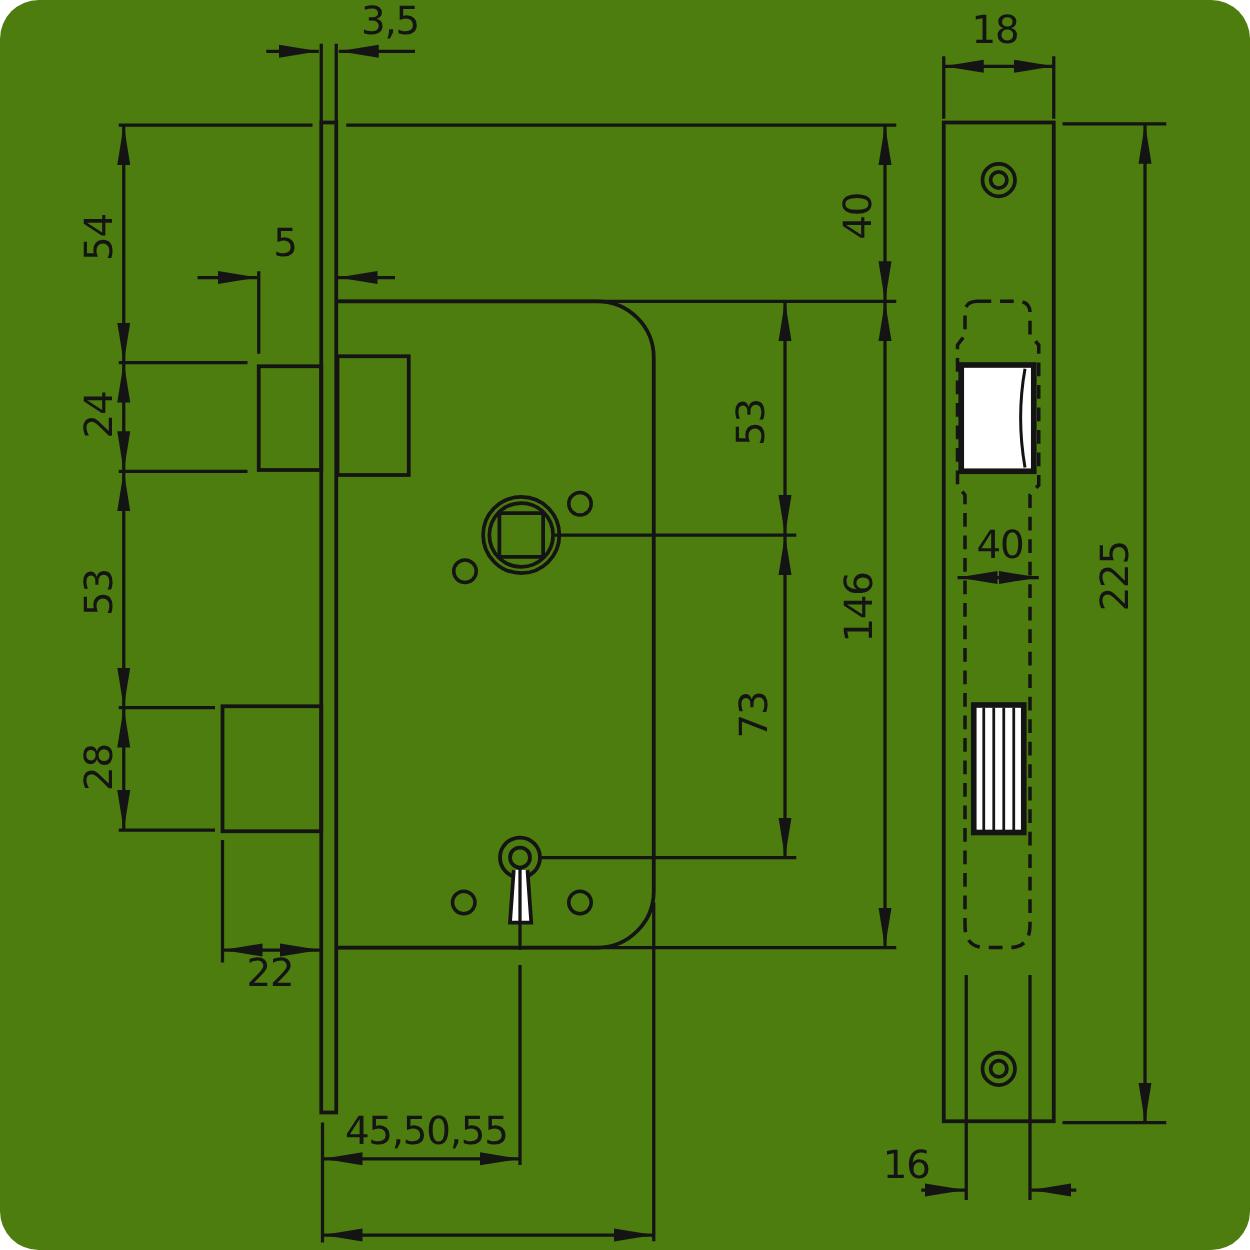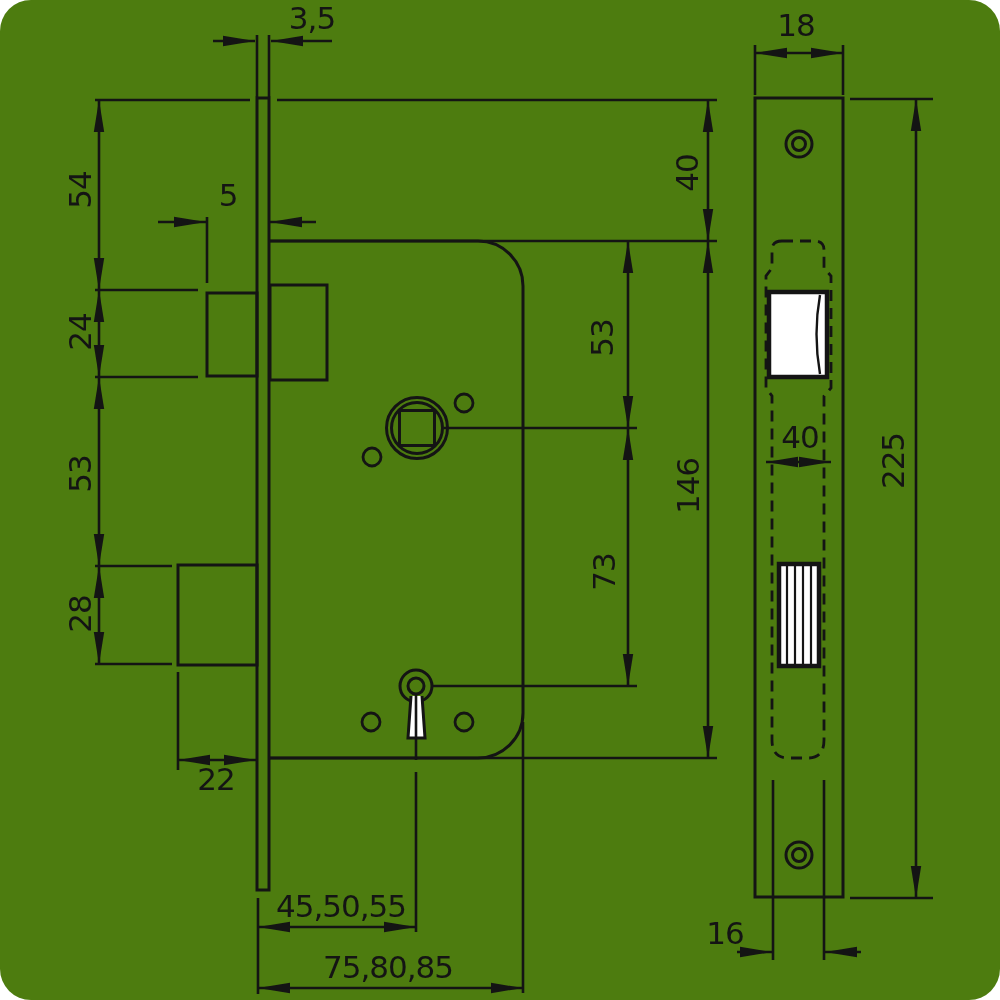--- a/index.html
+++ b/index.html
@@ -138,21 +138,20 @@
   </svg>
 
   <div class="dim-label" style="left:312px;top:18px;">3,5</div>
   <div class="dim-label" style="left:228px;top:195px;">5</div>
   <div class="dim-label v" style="left:80px;top:190px;">54</div>
   <div class="dim-label v" style="left:80px;top:332px;">24</div>
   <div class="dim-label v" style="left:80px;top:474px;">53</div>
   <div class="dim-label v" style="left:80px;top:614px;">28</div>
   <div class="dim-label" style="left:216px;top:779px;">22</div>
   <div class="dim-label" style="left:341px;top:906px;text-align:right;">45,50,55</div>
-  <div class="dim-label" style="left:388px;top:967px;">75,80,85</div>
   <div class="dim-label v" style="left:687px;top:173px;">40</div>
   <div class="dim-label v" style="left:602px;top:338px;">53</div>
   <div class="dim-label v" style="left:604px;top:572px;">73</div>
   <div class="dim-label v" style="left:688px;top:486px;">146</div>
   <div class="dim-label" style="left:796px;top:25px;">18</div>
   <div class="dim-label" style="left:800px;top:437px;">40</div>
   <div class="dim-label v" style="left:893px;top:461px;">225</div>
   <div class="dim-label" style="left:725px;top:933px;">16</div>
 
 </div>

